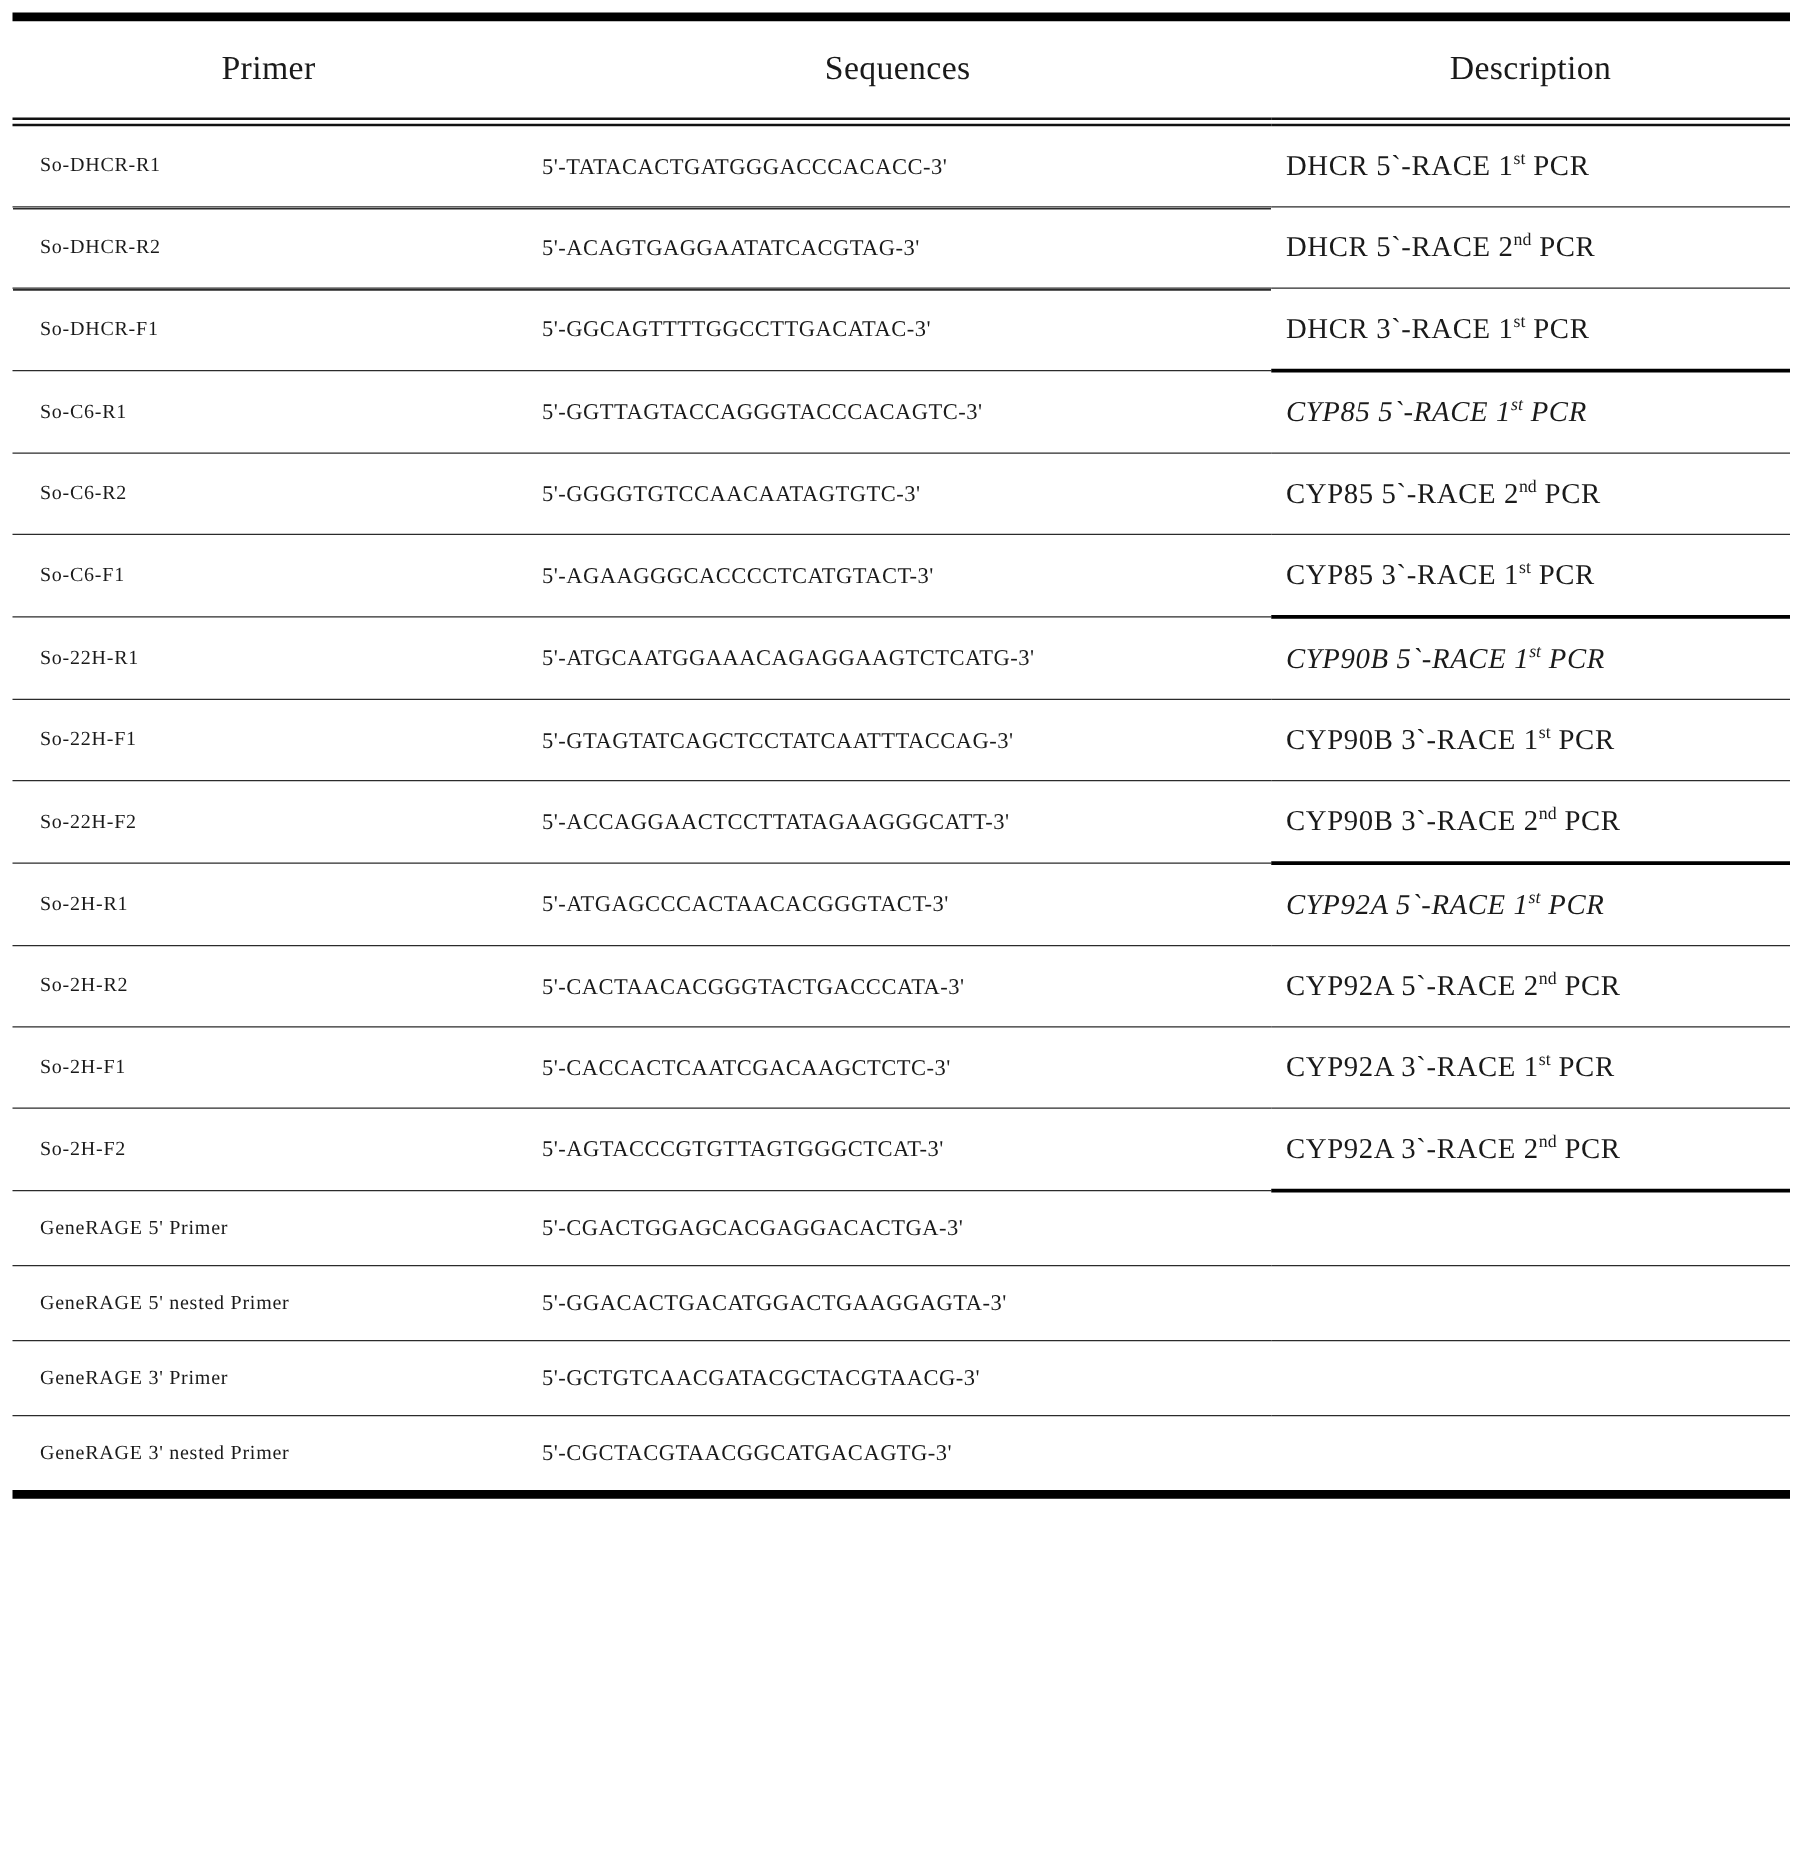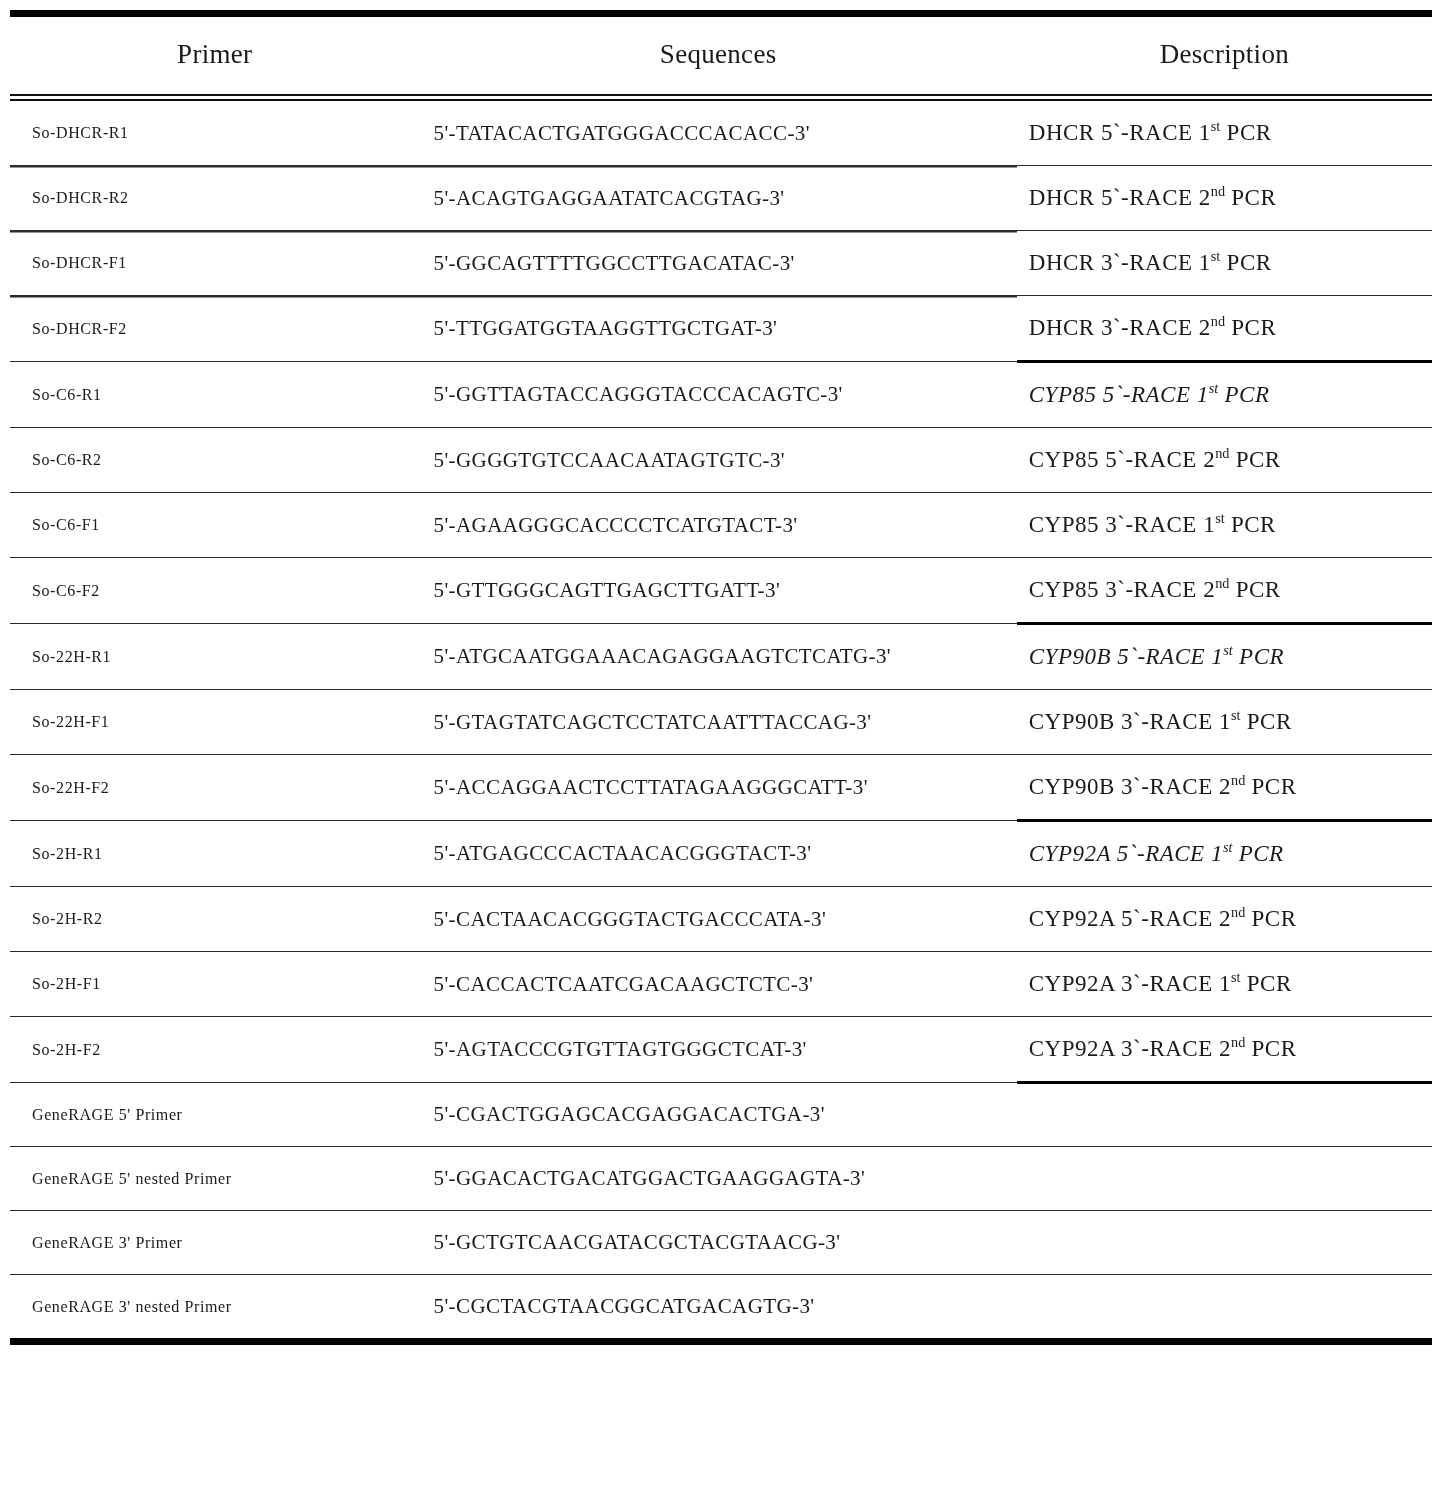--- a/index.html
+++ b/index.html
@@ -79,21 +79,21 @@
   tbody tr:first-child td { border-top: none; }
 
   td.primer-cell {
     padding-left: 22px;
     letter-spacing: 0.6px;
     font-size: 16px;
   }
   td.seq-cell {
     padding-left: 14px;
     letter-spacing: 0.4px;
-    font-size: 21px;
+    font-size: 18px;
   }
   td.desc-cell {
     padding-left: 12px;
     letter-spacing: 0.5px;
     font-size: 23px;
   }
 
   
   tr.dbl td.primer-cell,
   tr.dbl td.seq-cell {
@@ -156,45 +156,35 @@
         <tr class="dbl">
           <td class="primer-cell">So-DHCR-R2</td>
           <td class="seq-cell"><span class="seq-text">5'-ACAGTGAGGAATATCACGTAG-3'</span></td>
           <td class="desc-cell"><span>DHCR 5`-RACE 2</span><sup>nd</sup><span> PCR</span></td>
         </tr>
         <tr class="dbl">
           <td class="primer-cell">So-DHCR-F1</td>
           <td class="seq-cell"><span class="seq-text">5'-GGCAGTTTTGGCCTTGACATAC-3'</span></td>
           <td class="desc-cell"><span>DHCR 3`-RACE 1</span><sup>st</sup><span> PCR</span></td>
         </tr>
-        <tr class="dbl">
-          <td class="primer-cell">So-DHCR-F2</td>
-          <td class="seq-cell"><span class="seq-text">5'-TTGGATGGTAAGGTTGCTGAT-3'</span></td>
-          <td class="desc-cell"><span>DHCR 3`-RACE 2</span><sup>nd</sup><span> PCR</span></td>
-        </tr>
         <tr class="group-start">
           <td class="primer-cell">So-C6-R1</td>
           <td class="seq-cell"><span class="seq-text">5'-GGTTAGTACCAGGGTACCCACAGTC-3'</span></td>
           <td class="desc-cell"><span>CYP85 5`-RACE 1</span><sup>st</sup><span> PCR</span></td>
         </tr>
         <tr>
           <td class="primer-cell">So-C6-R2</td>
           <td class="seq-cell"><span class="seq-text">5'-GGGGTGTCCAACAATAGTGTC-3'</span></td>
           <td class="desc-cell"><span>CYP85 5`-RACE 2</span><sup>nd</sup><span> PCR</span></td>
         </tr>
         <tr>
           <td class="primer-cell">So-C6-F1</td>
           <td class="seq-cell"><span class="seq-text">5'-AGAAGGGCACCCCTCATGTACT-3'</span></td>
           <td class="desc-cell"><span>CYP85 3`-RACE 1</span><sup>st</sup><span> PCR</span></td>
         </tr>
-        <tr>
-          <td class="primer-cell">So-C6-F2</td>
-          <td class="seq-cell"><span class="seq-text">5'-GTTGGGCAGTTGAGCTTGATT-3'</span></td>
-          <td class="desc-cell"><span>CYP85 3`-RACE 2</span><sup>nd</sup><span> PCR</span></td>
-        </tr>
         <tr class="group-start">
           <td class="primer-cell">So-22H-R1</td>
           <td class="seq-cell"><span class="seq-text">5'-ATGCAATGGAAACAGAGGAAGTCTCATG-3'</span></td>
           <td class="desc-cell"><span>CYP90B 5`-RACE 1</span><sup>st</sup><span> PCR</span></td>
         </tr>
         <tr>
           <td class="primer-cell">So-22H-F1</td>
           <td class="seq-cell"><span class="seq-text">5'-GTAGTATCAGCTCCTATCAATTTACCAG-3'</span></td>
           <td class="desc-cell"><span>CYP90B 3`-RACE 1</span><sup>st</sup><span> PCR</span></td>
         </tr>

